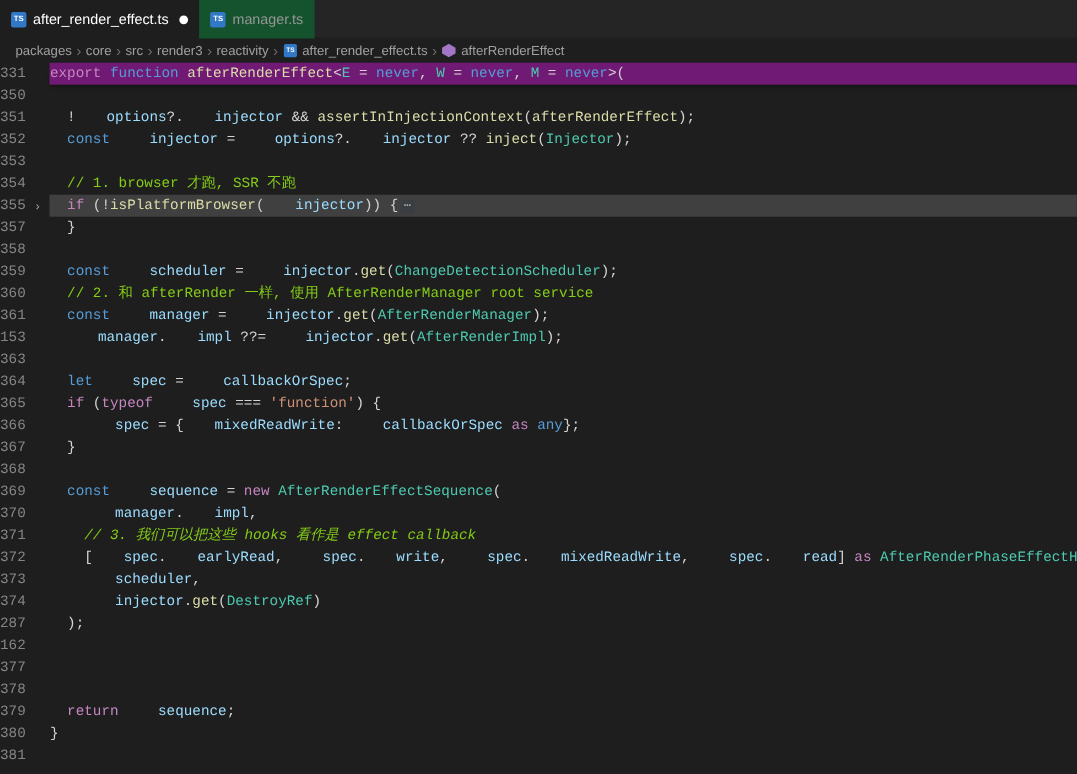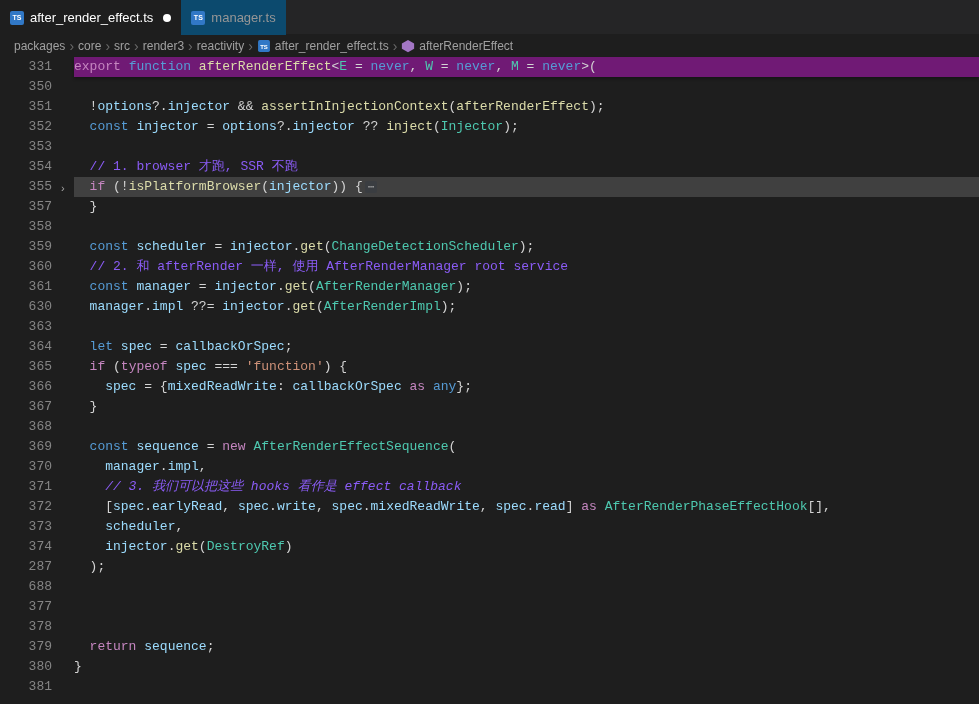--- a/index.html
+++ b/index.html
@@ -1,39 +1,39 @@
 <!DOCTYPE html>
 <html><head>
 <meta charset="utf-8">
 <style>
 * { margin:0; padding:0; box-sizing:border-box; }
 body { background:#1e1e1e; font-family:Consolas,'Courier New',monospace; font-size:13px; color:#d4d4d4; overflow:hidden; width:979px; height:704px; }
 .tabs { display:flex; background:#252526; height:35px; border-bottom:1px solid #1e1e1e;}
-.tab { display:flex; align-items:center; padding:0 10px; height:35px; background:#0c4a6e; color:#969696; font-size:13px; gap:6px; font-family:-apple-system,'Segoe UI',sans-serif; }
+.tab { display:flex; align-items:center; padding:0 10px; height:35px; background:#14532d; color:#969696; font-size:13px; gap:6px; font-family:-apple-system,'Segoe UI',sans-serif; }
 .tab.active { background:#1e1e1e; color:#fff; }
 .ts-icon { width:14px; height:14px; background:#3178c6; color:#fff; font-size:7px; font-weight:bold; display:flex; align-items:center; justify-content:center; border-radius:2px; font-family:sans-serif;}
 .dirty { width:8px; height:8px; border-radius:50%; background:#fff; margin-left:4px;}
 .breadcrumbs { display:flex; align-items:center; padding:4px 14px; font-size:12px; color:#a0a0a0; font-family:-apple-system,'Segoe UI',sans-serif; height:22px; gap:4px;}
 .crumb-sep { color:#6a6a6a; font-size:14px; position:relative; }
 .fn-icon { width:14px; height:14px; display:inline-flex; align-items:center; justify-content:center; }
 .editor { display:flex; height:calc(100% - 57px); }
 .gutter { width:70px; text-align:right; color:#858585; padding-right:18px; user-select:none; }
 .gutter .ln { height:20px; line-height:20px; font-size:13px; position:relative;}
 .fold { position:absolute; right:-14px; top:2px; color:#a0a0a0; font-size:11px;}
 .code { flex:1; padding-left:4px; position:relative;}
 .line { height:20px; line-height:20px; white-space:pre; }
 .line.hl { background:#404040; }
 .sticky { background:#701a75; box-shadow:0 2px 3px rgba(0,0,0,0.3); position:relative; z-index:2;}
 .kw { color:#c586c0; }
 .kw2 { color:#569cd6; }
 .fn { color:#dcdcaa; }
 .ty { color:#4ec9b0; }
-.var { color:#9cdcfe; }
+.var { color:#9cdcfe;margin-left:28px; }
 .str { color:#ce9178; }
-.cmt { color:#8b5cf6;text-align:center; }
+.cmt { color:#84cc16;text-align:center; }
 .op { color:#d4d4d4; }
 .collapsed-dots { background:#3a3d41; color:#aaa; border-radius:2px; padding:0 3px; font-size:11px; margin-left:2px;}
 </style>
 </head>
 <body>
 
 <div class="tabs">
   <div class="tab active">
     <span class="ts-icon">TS</span>
     <span>after_render_effect.ts</span>
@@ -74,35 +74,35 @@
       <div class="ln">351</div>
       <div class="ln">352</div>
       <div class="ln">353</div>
       <div class="ln">354</div>
       <div class="ln">355<span class="fold">›</span></div>
       <div class="ln">357</div>
       <div class="ln">358</div>
       <div class="ln">359</div>
       <div class="ln">360</div>
       <div class="ln">361</div>
-      <div class="ln">630</div>
+      <div class="ln">153</div>
       <div class="ln">363</div>
       <div class="ln">364</div>
       <div class="ln">365</div>
       <div class="ln">366</div>
       <div class="ln">367</div>
       <div class="ln">368</div>
       <div class="ln">369</div>
       <div class="ln">370</div>
       <div class="ln">371</div>
       <div class="ln">372</div>
       <div class="ln">373</div>
       <div class="ln">374</div>
       <div class="ln">287</div>
-      <div class="ln">688</div>
+      <div class="ln">162</div>
       <div class="ln">377</div>
       <div class="ln">378</div>
       <div class="ln">379</div>
       <div class="ln">380</div>
       <div class="ln">381</div>
     </div>
   <div class="code" id="code">
       <div class="line sticky"><span class="kw">export</span><span class="op"> </span><span class="kw2">function</span><span class="op"> </span><span class="fn">afterRenderEffect</span><span class="op">&lt;</span><span class="ty">E</span><span class="op"> = </span><span class="kw2">never</span><span class="op">, </span><span class="ty">W</span><span class="op"> = </span><span class="kw2">never</span><span class="op">, </span><span class="ty">M</span><span class="op"> = </span><span class="kw2">never</span><span class="op">&gt;(</span></div>
       <div class="line" style="position: relative;"></div>
       <div class="line" style="position: relative;"><span class="op">  !</span><span class="var">options</span><span class="op">?.</span><span class="var">injector</span><span class="op"> &amp;&amp; </span><span class="fn">assertInInjectionContext</span><span class="op">(</span><span class="fn">afterRenderEffect</span><span class="op">);</span></div>

